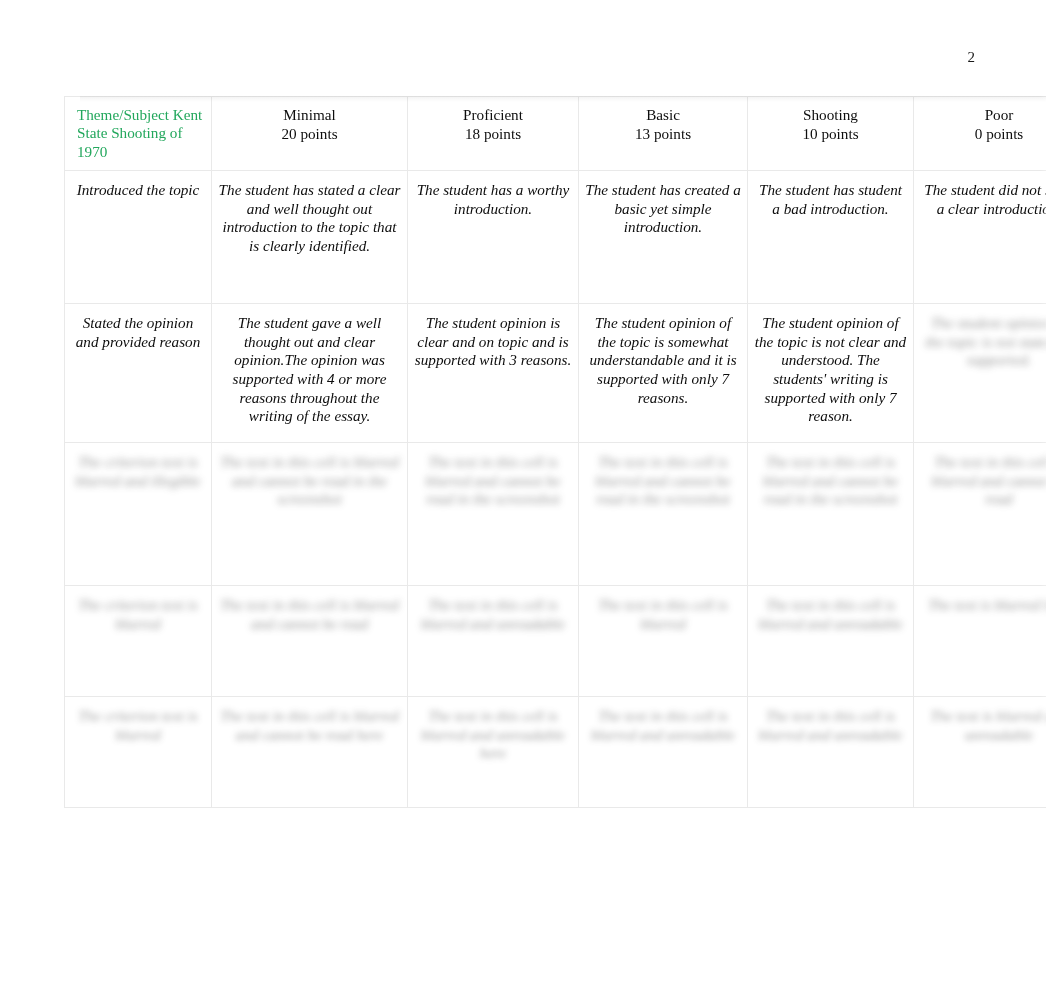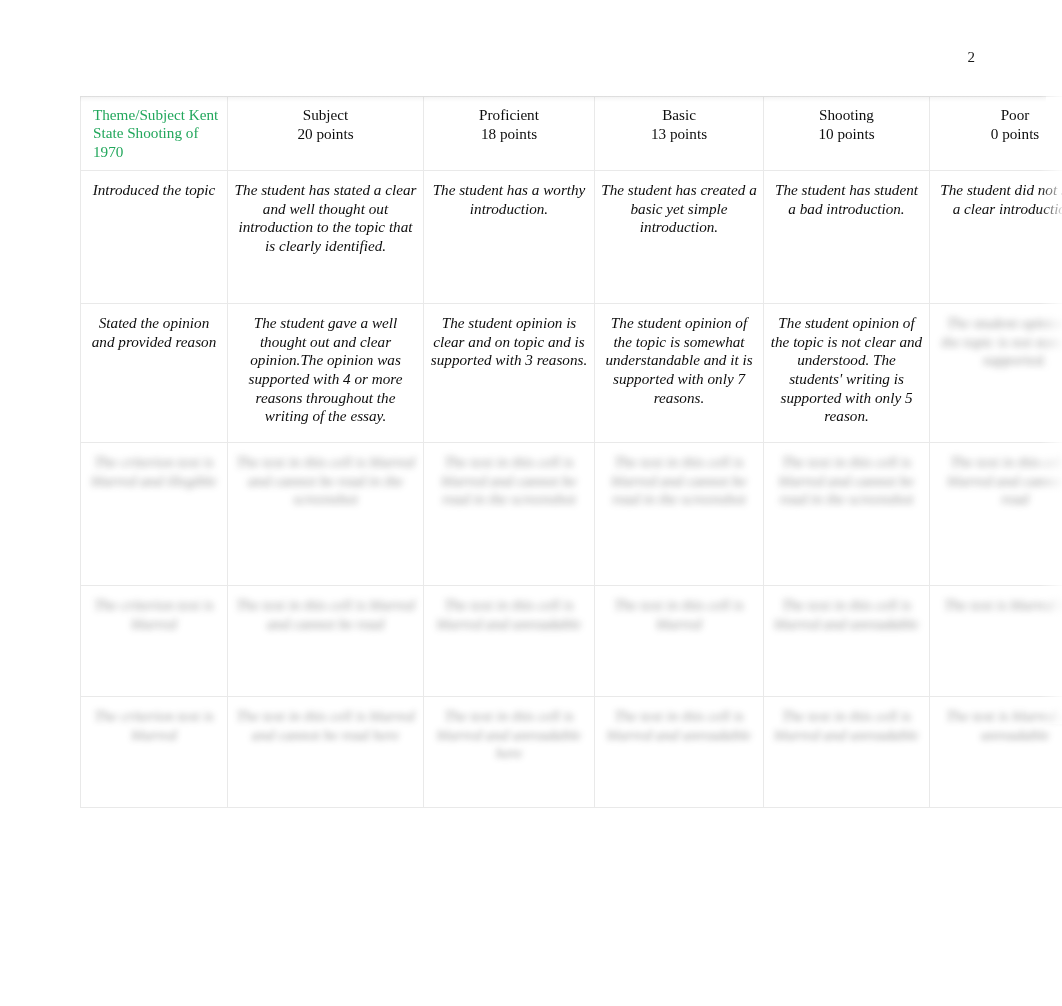--- a/index.html
+++ b/index.html
@@ -24,21 +24,21 @@
     width: 975px;
     text-align: right;
     font-size: 15px;
     line-height: 20px;
     color: #1a1a1a;
   }
 
   
   .rubric-wrap {
     position: absolute;
-    left: 80px;
+    left: 64px;
     top: 96px;
     width: 982px;   
     overflow: hidden;
   }
   table.rubric {
     border-collapse: collapse;
     table-layout: fixed;
     width: 1020px;          
     background: #ffffff;
   }
@@ -143,21 +143,21 @@
         <col class="c4">
         <col class="c5">
     </colgroup>
     <tbody>
 
       <tr class="head">
         <td>
           <span class="hdr-title">Theme/Subject Kent State Shooting of 1970</span>
         </td>
         <td>
-          <span class="hdr-level">Subject</span>
+          <span class="hdr-level">Minimal</span>
           <span class="hdr-points">20 points</span>
         </td>
         <td>
           <span class="hdr-level">Proficient</span>
           <span class="hdr-points">18 points</span>
         </td>
         <td>
           <span class="hdr-level">Basic</span>
           <span class="hdr-points">13 points</span>
         </td>
@@ -199,21 +199,21 @@
         <td>
           <span class="cell-text">The student gave a well thought out and clear opinion.The opinion was supported with 4 or more reasons throughout the writing of the essay.</span>
         </td>
         <td>
           <span class="cell-text">The student opinion is clear and on topic and is supported with 3 reasons.</span>
         </td>
         <td>
           <span class="cell-text">The student opinion of the topic is somewhat understandable and it is supported with only 7 reasons.</span>
         </td>
         <td>
-          <span class="cell-text">The student opinion of the topic is not clear and understood. The students' writing is supported with only 5 reason.</span>
+          <span class="cell-text">The student opinion of the topic is not clear and understood. The students' writing is supported with only 7 reason.</span>
         </td>
         <td class="blurred">
           <span class="cell-text">The student opinion of the topic is not stated or supported.</span>
         </td>
       </tr>
 
       <tr class="body-row r3 blurred">
         <td>
           <span class="cell-text">The criterion text is blurred and illegible</span>
         </td>

